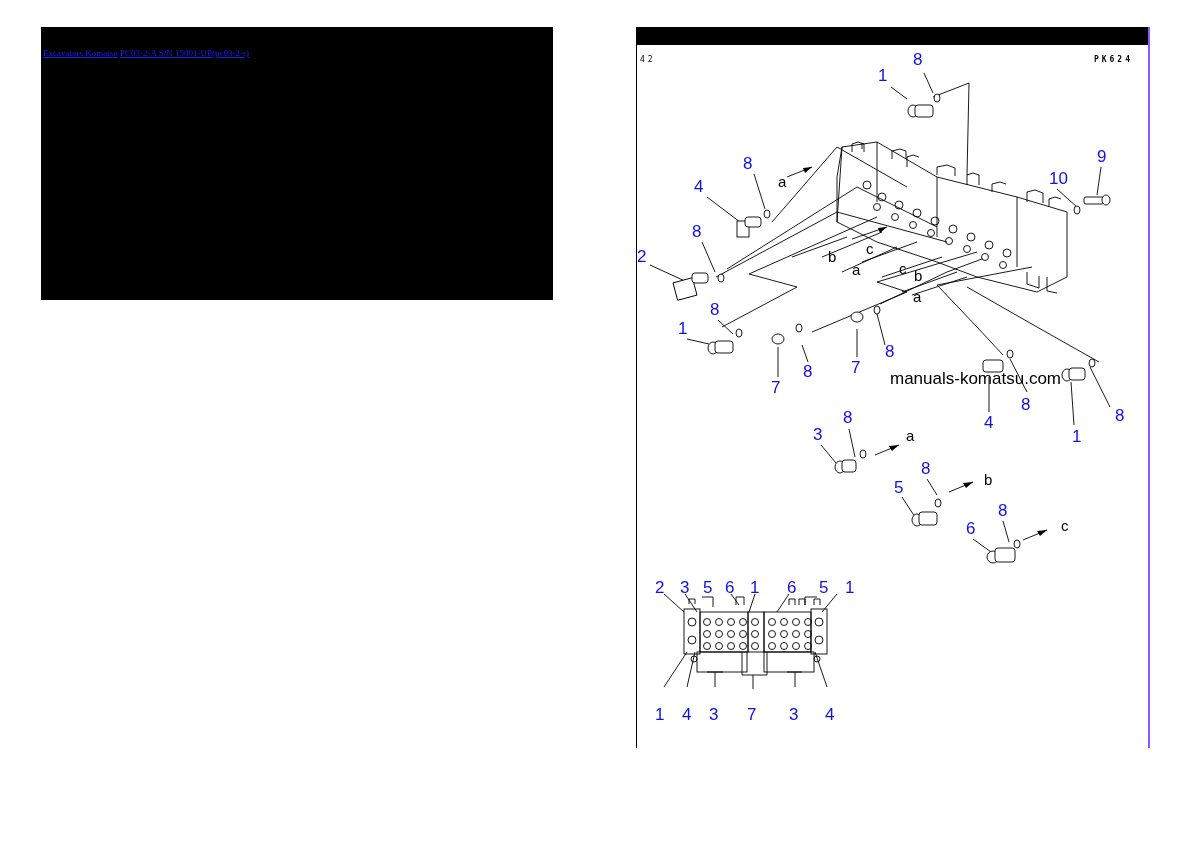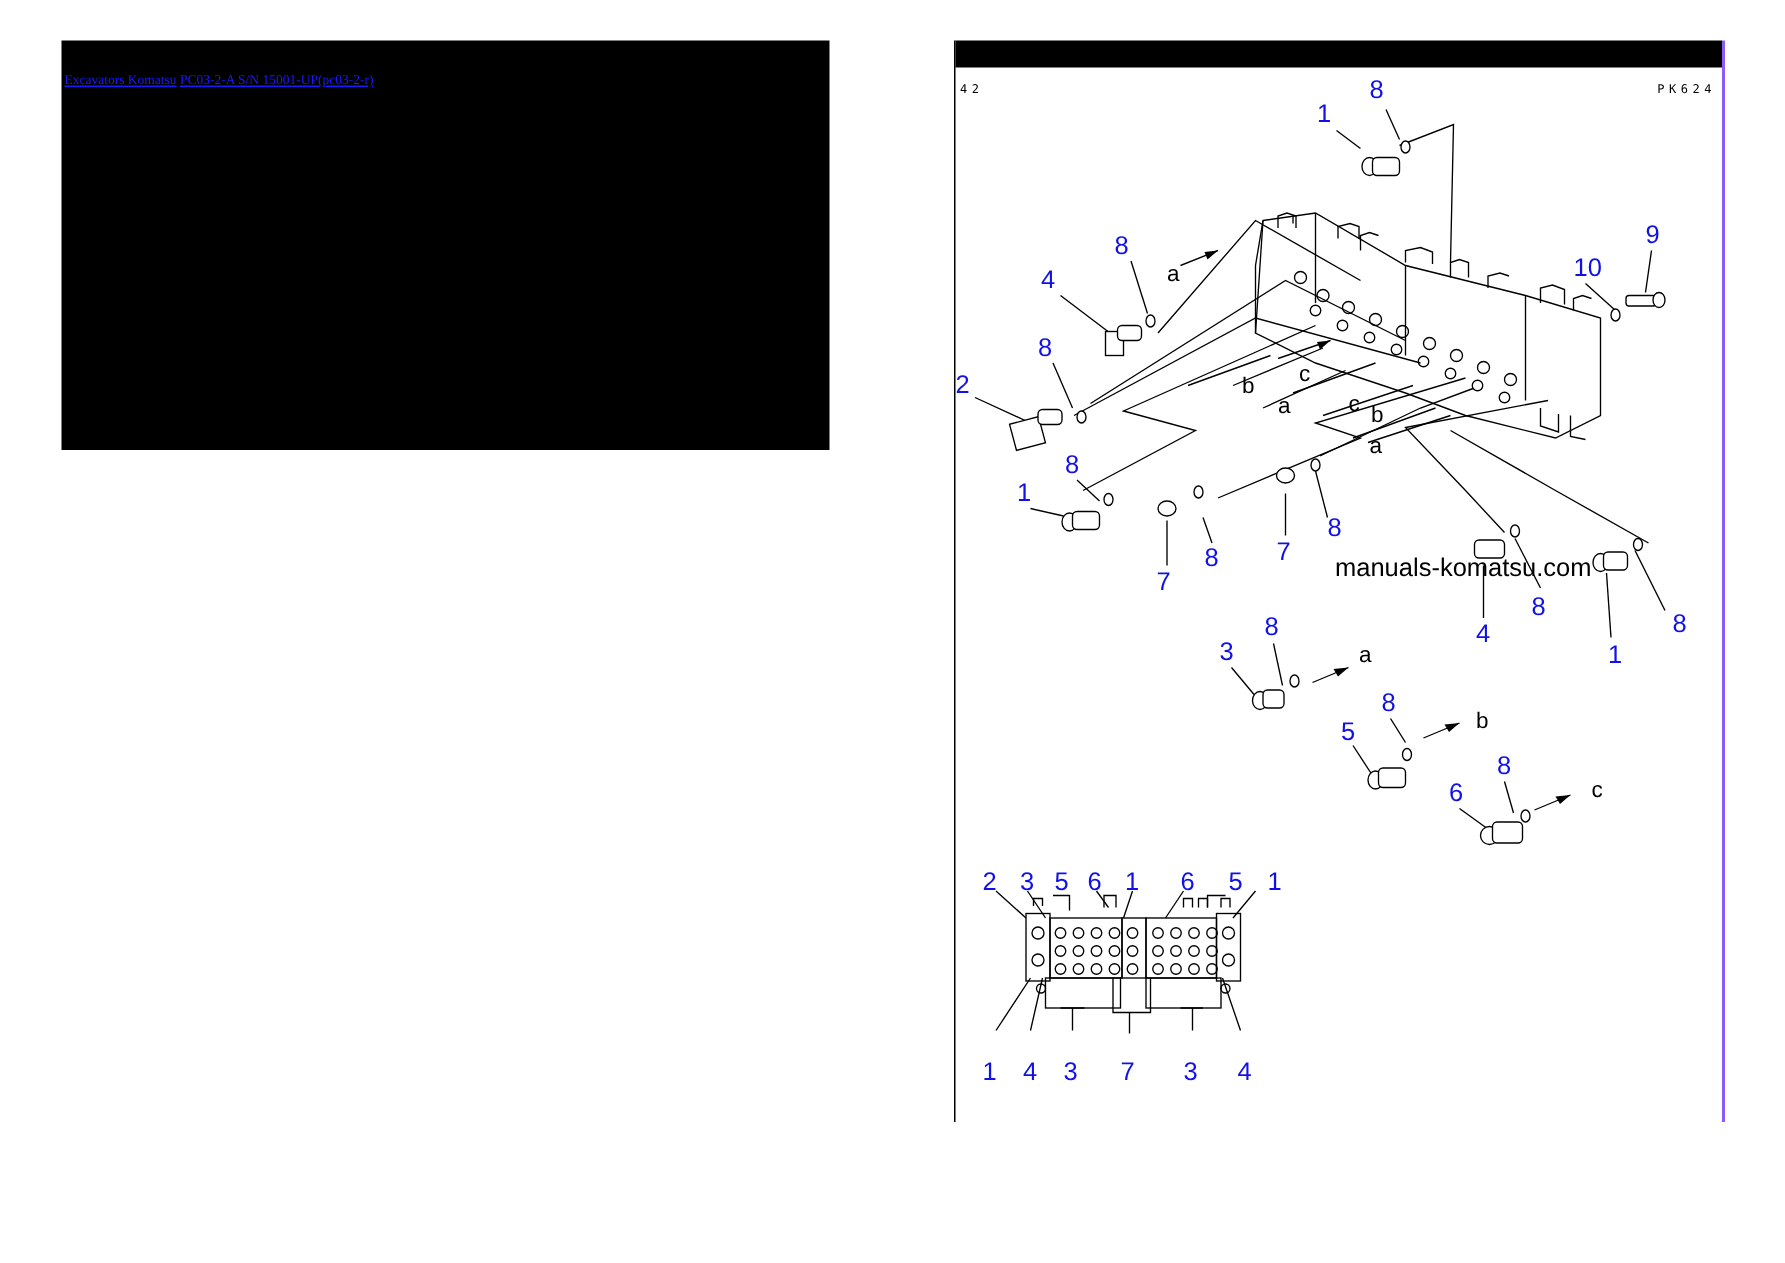--- a/index.html
+++ b/index.html
@@ -4,21 +4,21 @@
 <style>
   html,body{margin:0;padding:0;background:#ffffff;}
   body{width:1190px;height:842px;position:relative;overflow:hidden;font-family:"Liberation Sans",sans-serif;}
   .left-box{position:absolute;left:41px;top:27px;width:512px;height:273px;background:#000;}
   .crumbs{position:absolute;left:2px;top:21px;font-family:"Liberation Serif",serif;font-size:9px;white-space:nowrap;}
   .crumbs a{color:#1a1aff;text-decoration:underline;}
   .frame{position:absolute;left:636px;top:27px;width:511px;height:721px;border-left:1px solid #000;border-right:2px solid #8b5cf6;}
   .frame-bar{position:absolute;left:0;top:0;width:100%;height:18px;background:#000;}
   .corner{position:absolute;top:28px;font-size:8px;letter-spacing:3px;color:#000;font-family:"DejaVu Sans Mono",monospace;}
   .corner.left{left:3px;}
-  .corner.right{right:4px;}
+  .corner.right{right:15px;font-weight:bold;}
   svg.diag{position:absolute;left:0;top:0;}
   .callout{font-family:"Liberation Sans",sans-serif;font-size:17px;fill:#1010e8;}
   .letter{font-family:"Liberation Sans",sans-serif;font-size:15px;fill:#000;}
   .watermark{font-family:"Liberation Sans",sans-serif;font-size:17px;fill:#000;}
 </style>
 </head>
 <body>
 
 <div class="left-box">
   <div class="crumbs">

